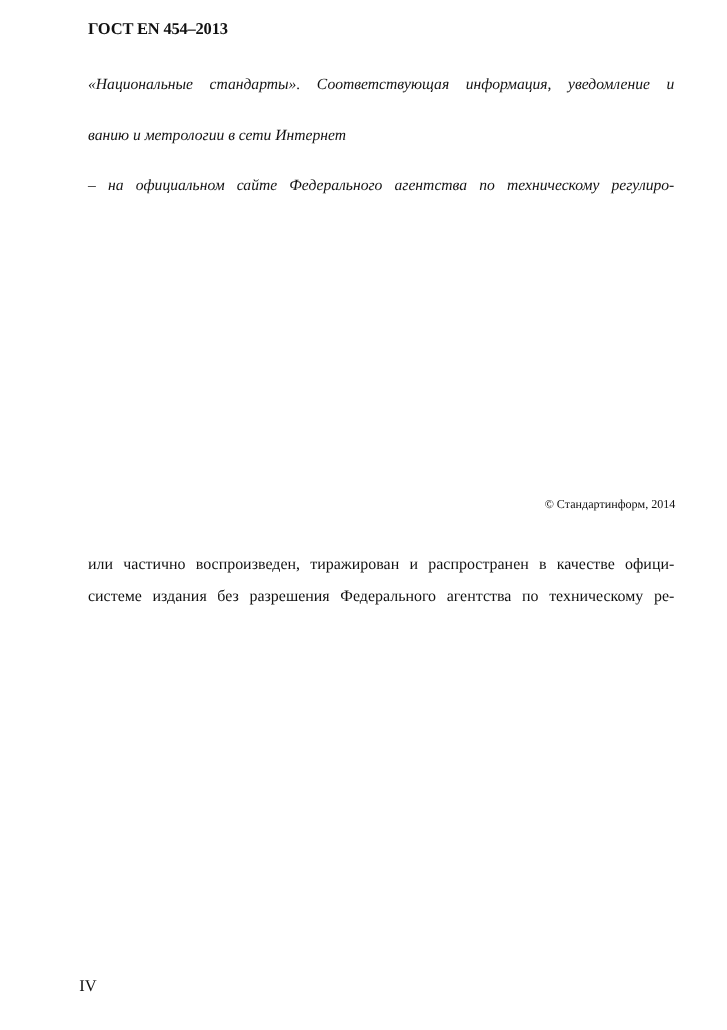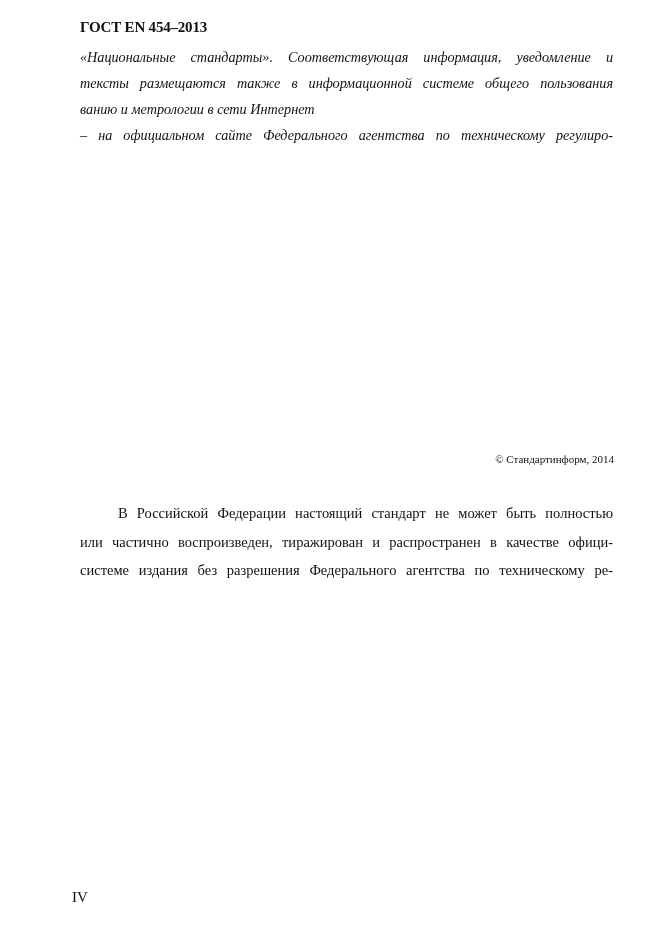--- a/index.html
+++ b/index.html
@@ -37,20 +37,21 @@
       width: 533px;
       font-style: italic;
       font-size: 14.2px;
       line-height: 26px;
     }
     .notice .line {
       display: block;
       white-space: nowrap;
       text-align: justify;
       text-align-last: justify;
+      margin-top: 20px;
     }
     .notice .line.last {
       text-align-last: left;
     }
     .copyright {
       position: absolute;
       right: 47px;
       top: 453px;
       font-size: 11px;
       white-space: nowrap;
@@ -85,28 +86,26 @@
   </style>
 </head>
 <body>
 
 <div class="page">
 
   <div class="header-title">ГОСТ EN 454–2013</div>
 
   <div class="notice">
     <span class="line">«Национальные стандарты». Соответствующая информация, уведомление и</span>
-    <span class="line">тексты размещаются также в информационной системе общего пользования</span>
     <span class="line last">ванию и метрологии в сети Интернет</span>
     <span class="line">– на официальном сайте Федерального агентства по техническому регулиро-</span>
   </div>
 
   <div class="copyright">© Стандартинформ, 2014</div>
 
   <div class="rights">
-    <span class="line first">В Российской Федерации настоящий стандарт не может быть полностью</span>
     <span class="line">или частично воспроизведен, тиражирован и распространен в качестве офици-</span>
     <span class="line">системе издания без разрешения Федерального агентства по техническому ре-</span>
   </div>
 
   <div class="page-number">IV</div>
 
 </div>
 
 </body></html>

